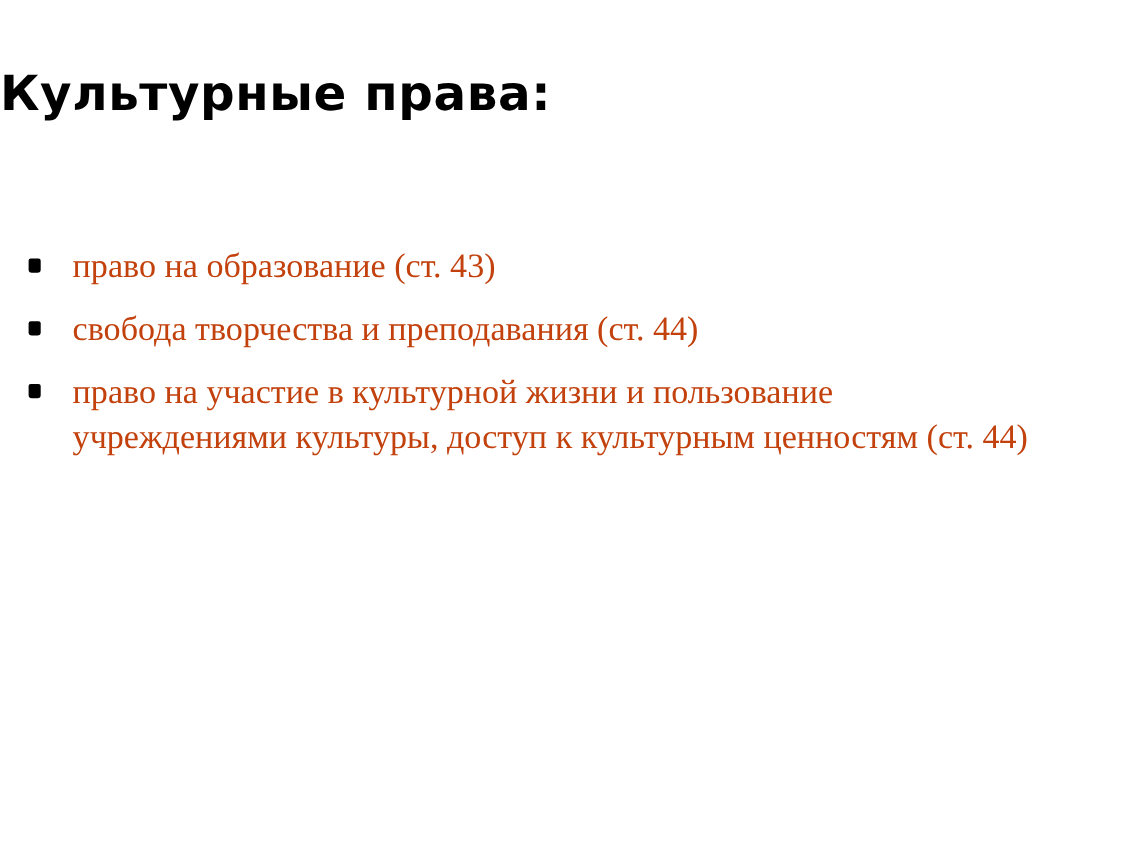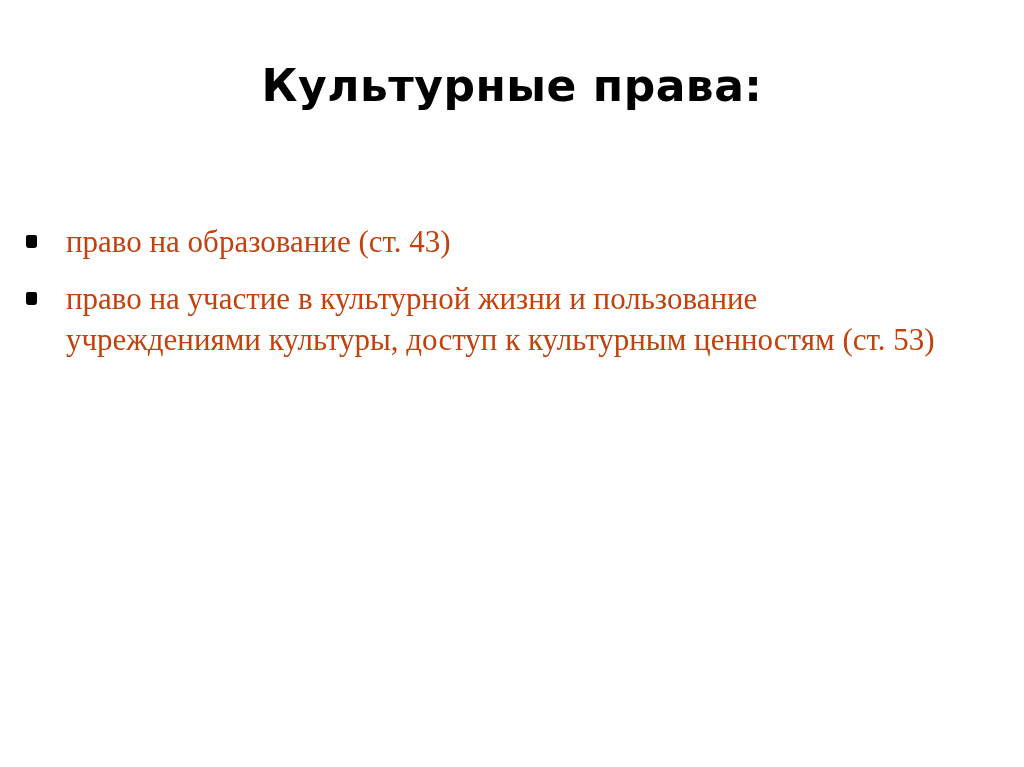--- a/index.html
+++ b/index.html
@@ -19,21 +19,20 @@
     width: 1024px;
     height: 767px;
     background: #ffffff;
     box-sizing: border-box;
   }
   .slide-title {
     position: absolute;
     top: 62px;
     left: 0;
     width: 1024px;
-    text-align: center;
     font-family: "DejaVu Sans", sans-serif;
     font-size: 44px;
     font-weight: 700;
     letter-spacing: 0.5px;
     color: #000000;
     line-height: 1.1;
   }
   .bullet-list {
     position: absolute;
     top: 222px;
@@ -73,17 +72,21 @@
 
   <div class="slide-title">Культурные права:</div>
 
   <ul class="bullet-list">
     <li class="bullet-item">
       <span class="marker"></span>
       <span class="bullet-text">право на образование (ст. 43)</span>
     </li>
     <li class="bullet-item">
       <span class="marker"></span>
-      <span class="bullet-text">право на участие в культурной жизни и пользование учреждениями культуры, доступ к культурным ценностям (ст. 53)</span>
+      <span class="bullet-text">свобода творчества и преподавания (ст. 44)</span>
+    </li>
+    <li class="bullet-item">
+      <span class="marker"></span>
+      <span class="bullet-text">право на участие в культурной жизни и пользование учреждениями культуры, доступ к культурным ценностям (ст. 44)</span>
     </li>
   </ul>
 
 </div>
 
 </body></html>

